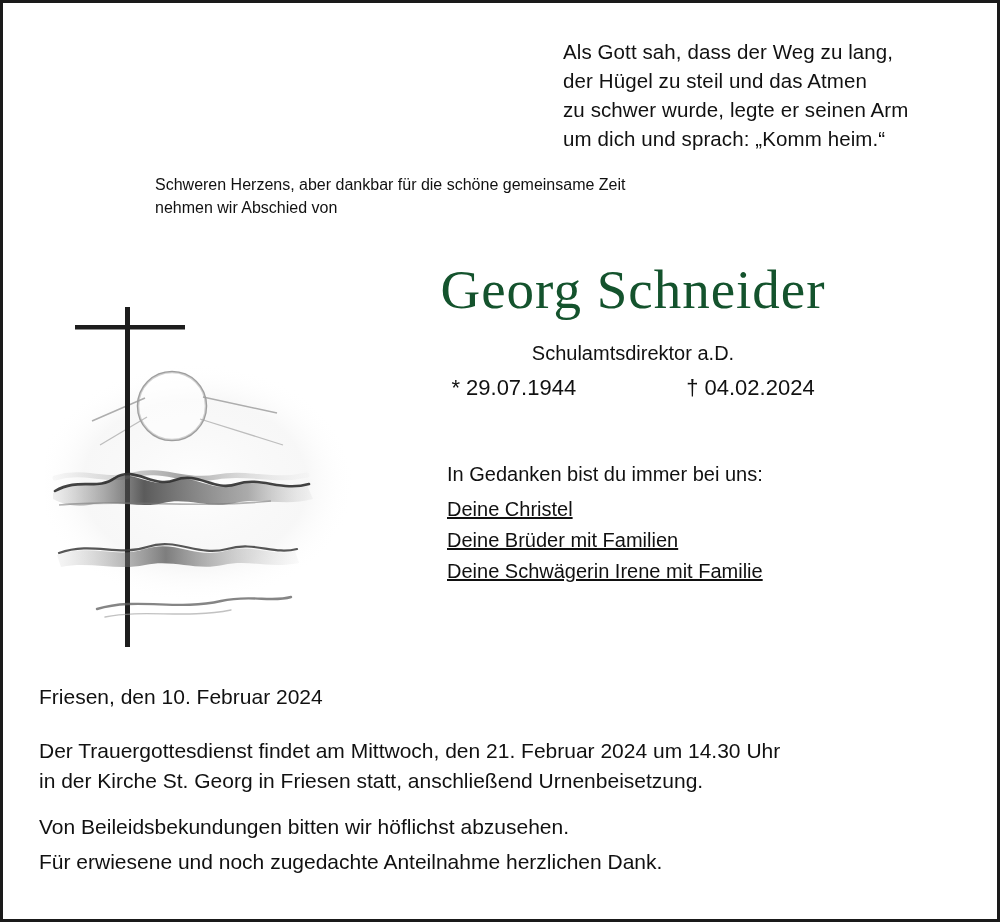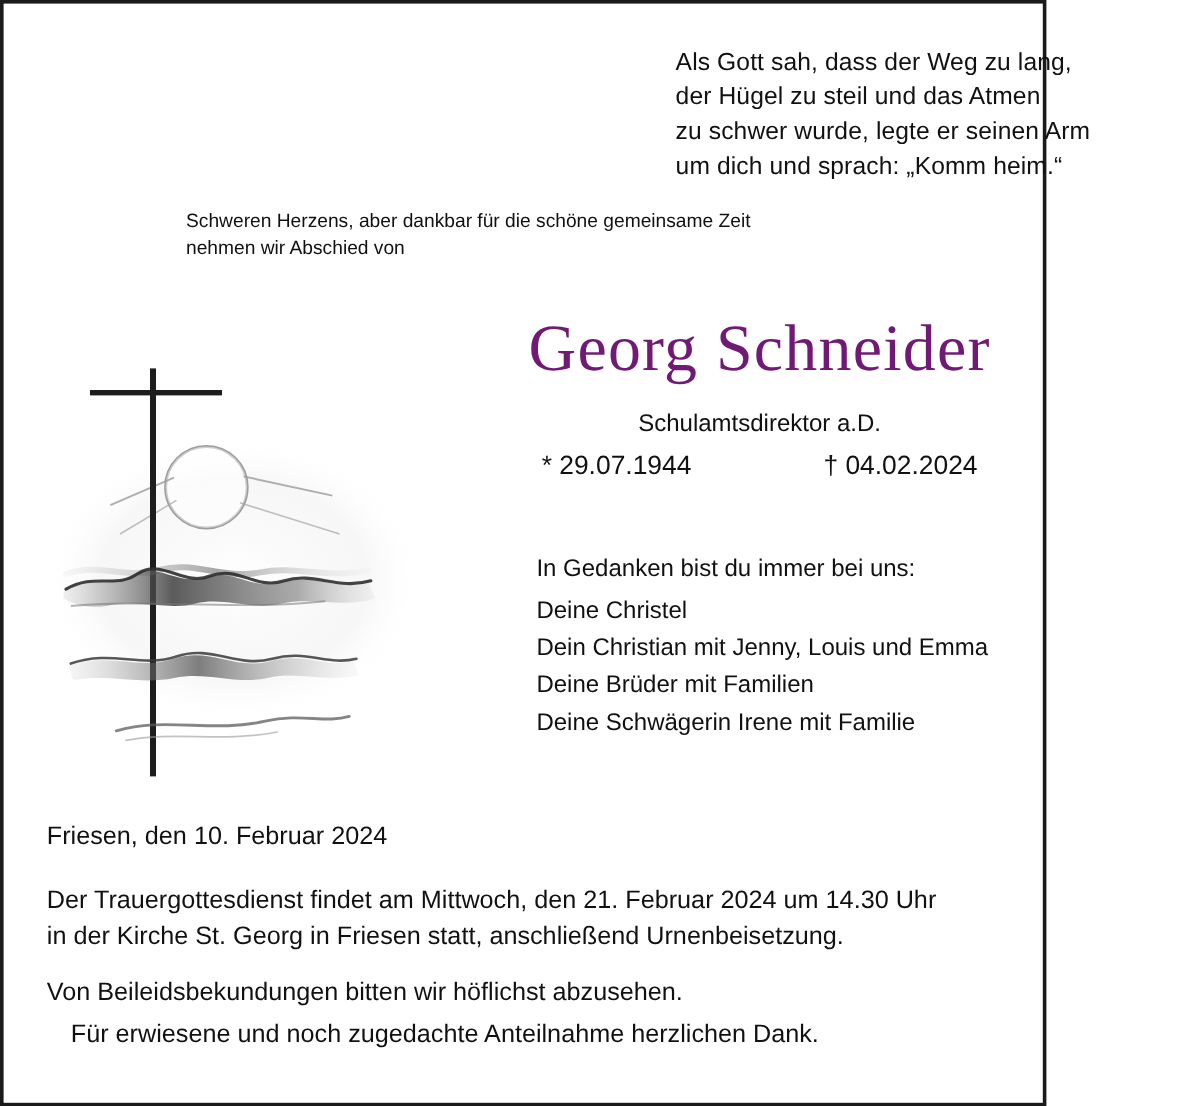--- a/index.html
+++ b/index.html
@@ -9,21 +9,21 @@
   }
   body {
     width: 1000px;
     height: 922px;
     font-family: "Liberation Sans", sans-serif;
     color: #111111;
     overflow: hidden;
   }
   .obituary {
     position: relative;
-    width: 872px;
+    width: 1000px;
     height: 922px;
     box-sizing: border-box;
     border: 3px solid #1a1a1a;
     background: #ffffff;
   }
   .inner {
     position: relative;
     width: 100%;
     height: 100%;
   }
@@ -57,21 +57,21 @@
     position: absolute;
     left: 300px;
     top: 258px;
     width: 660px;
     text-align: center;
     font-family: "Liberation Serif", serif;
     font-size: 55px;
     font-weight: 400;
     letter-spacing: 1px;
     line-height: 1.05;
-    color: #701a75;
+    color: #14532d;
   }
   .role {
     position: absolute;
     left: 300px;
     top: 337px;
     width: 660px;
     text-align: center;
     font-size: 20px;
     line-height: 1.3;
   }
@@ -96,20 +96,21 @@
     top: 456px;
     width: 540px;
     font-size: 20px;
     line-height: 1.55;
   }
   .mourners .lead {
     margin-bottom: 4px;
   }
   .mourners .line {
     white-space: nowrap;
+    text-decoration: underline;
   }
 
   
   .place-date {
     position: absolute;
     left: 36px;
     top: 682px;
     font-size: 21px;
   }
   .service {
@@ -125,21 +126,20 @@
     position: absolute;
     left: 36px;
     top: 812px;
     font-size: 21px;
   }
   .note2 {
     position: absolute;
     left: 36px;
     top: 847px;
     font-size: 21px;
-    margin-left: 20px;
   }
 
   
   .artwork {
     position: absolute;
     left: 42px;
     top: 290px;
     width: 310px;
     height: 370px;
   }
@@ -168,21 +168,20 @@
     <div class="role">Schulamtsdirektor a.D.</div>
 
     <div class="dates">
       <span class="date-item">* 29.07.1944</span>
       <span class="date-item">† 04.02.2024</span>
     </div>
 
     <div class="mourners">
       <div class="lead">In Gedanken bist du immer bei uns:</div>
       <div class="line">Deine Christel</div>
-      <div class="line">Dein Christian mit Jenny, Louis und Emma</div>
       <div class="line">Deine Brüder mit Familien</div>
       <div class="line">Deine Schwägerin Irene mit Familie</div>
     </div>
 
     <div class="place-date">Friesen, den 10. Februar 2024</div>
 
     <div class="service">Der Trauergottesdienst findet am Mittwoch, den 21. Februar 2024 um 14.30 Uhr
 in der Kirche St. Georg in Friesen statt, anschließend Urnenbeisetzung.</div>
 
     <div class="note1">Von Beileidsbekundungen bitten wir höflichst abzusehen.</div>

